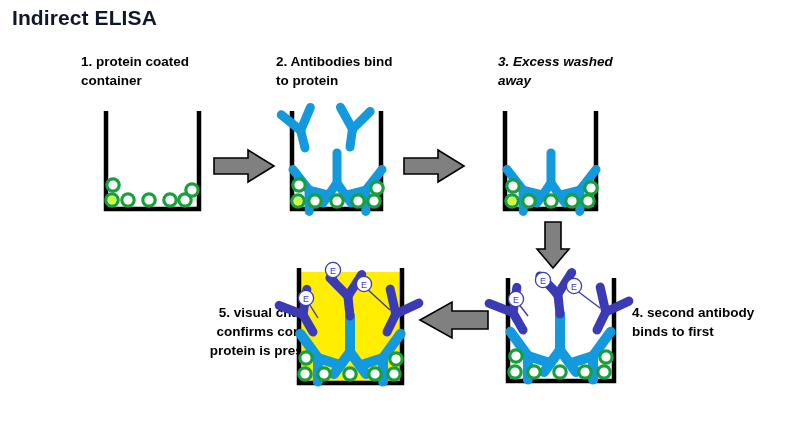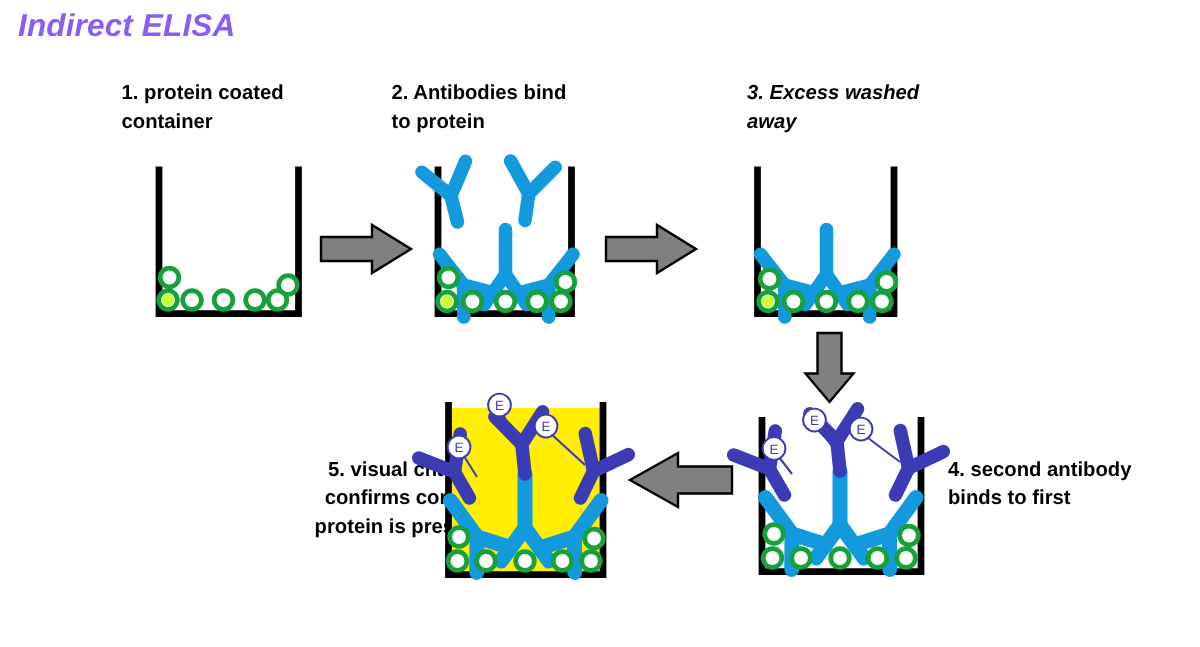--- a/index.html
+++ b/index.html
@@ -5,30 +5,29 @@
   html,body{margin:0;padding:0;background:#ffffff;}
   body{
     width:800px;height:431px;position:relative;overflow:hidden;
     font-family:"Liberation Sans", sans-serif;
     color:#000000;
   }
   #stage{position:absolute;left:0;top:0;width:800px;height:431px;}
   .title{
     position:absolute;left:12px;top:6px;
     font-size:21px;font-weight:bold;letter-spacing:.1px;
-    color:#8b5cf6;
-    font-style:italic;
+    color:#0f172a;
   }
   .caption{
     position:absolute;
     font-size:13.5px;font-weight:bold;line-height:19px;
     color:#000;white-space:pre-line;
   }
   #cap1{left:81px;top:52px;width:170px;}
-  #cap2{left:261px;top:52px;width:170px;}
+  #cap2{left:276px;top:52px;width:170px;}
   #cap3{left:498px;top:52px;width:170px;font-style:italic;}
   #cap4{left:632px;top:303px;width:170px;}
   #cap5{left:133px;top:303px;width:190px;text-align:right;}
   svg{position:absolute;left:0;top:0;}
 </style>
 </head>
 <body>
 
 <div id="stage">
 

